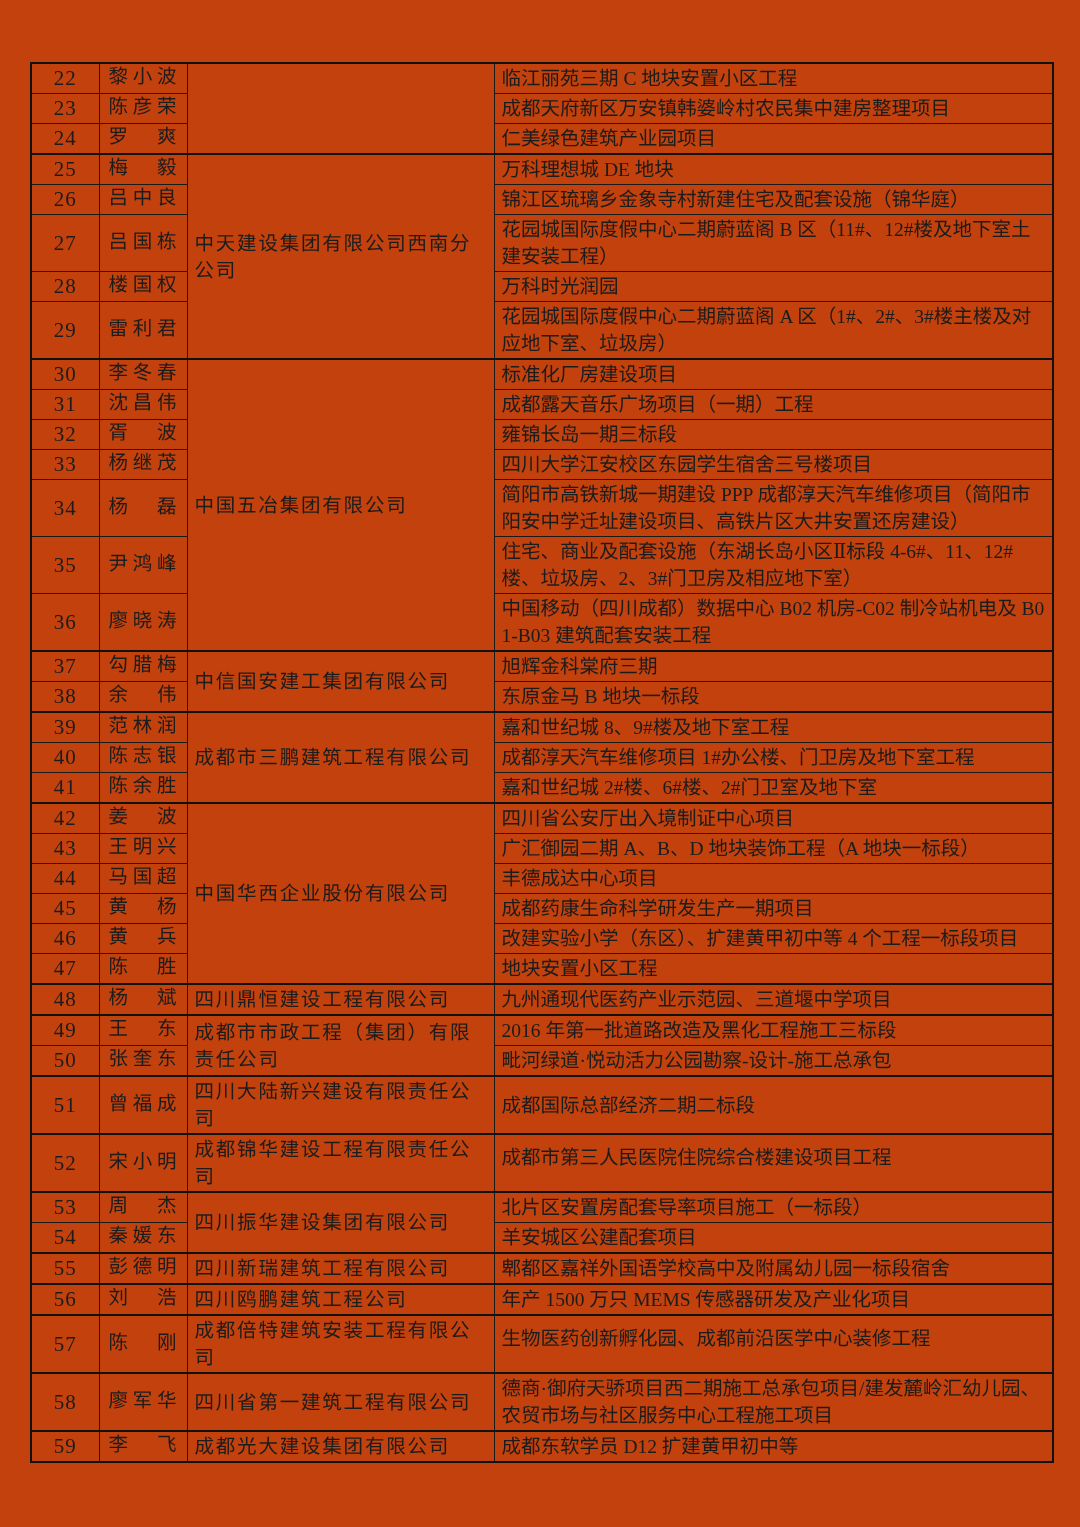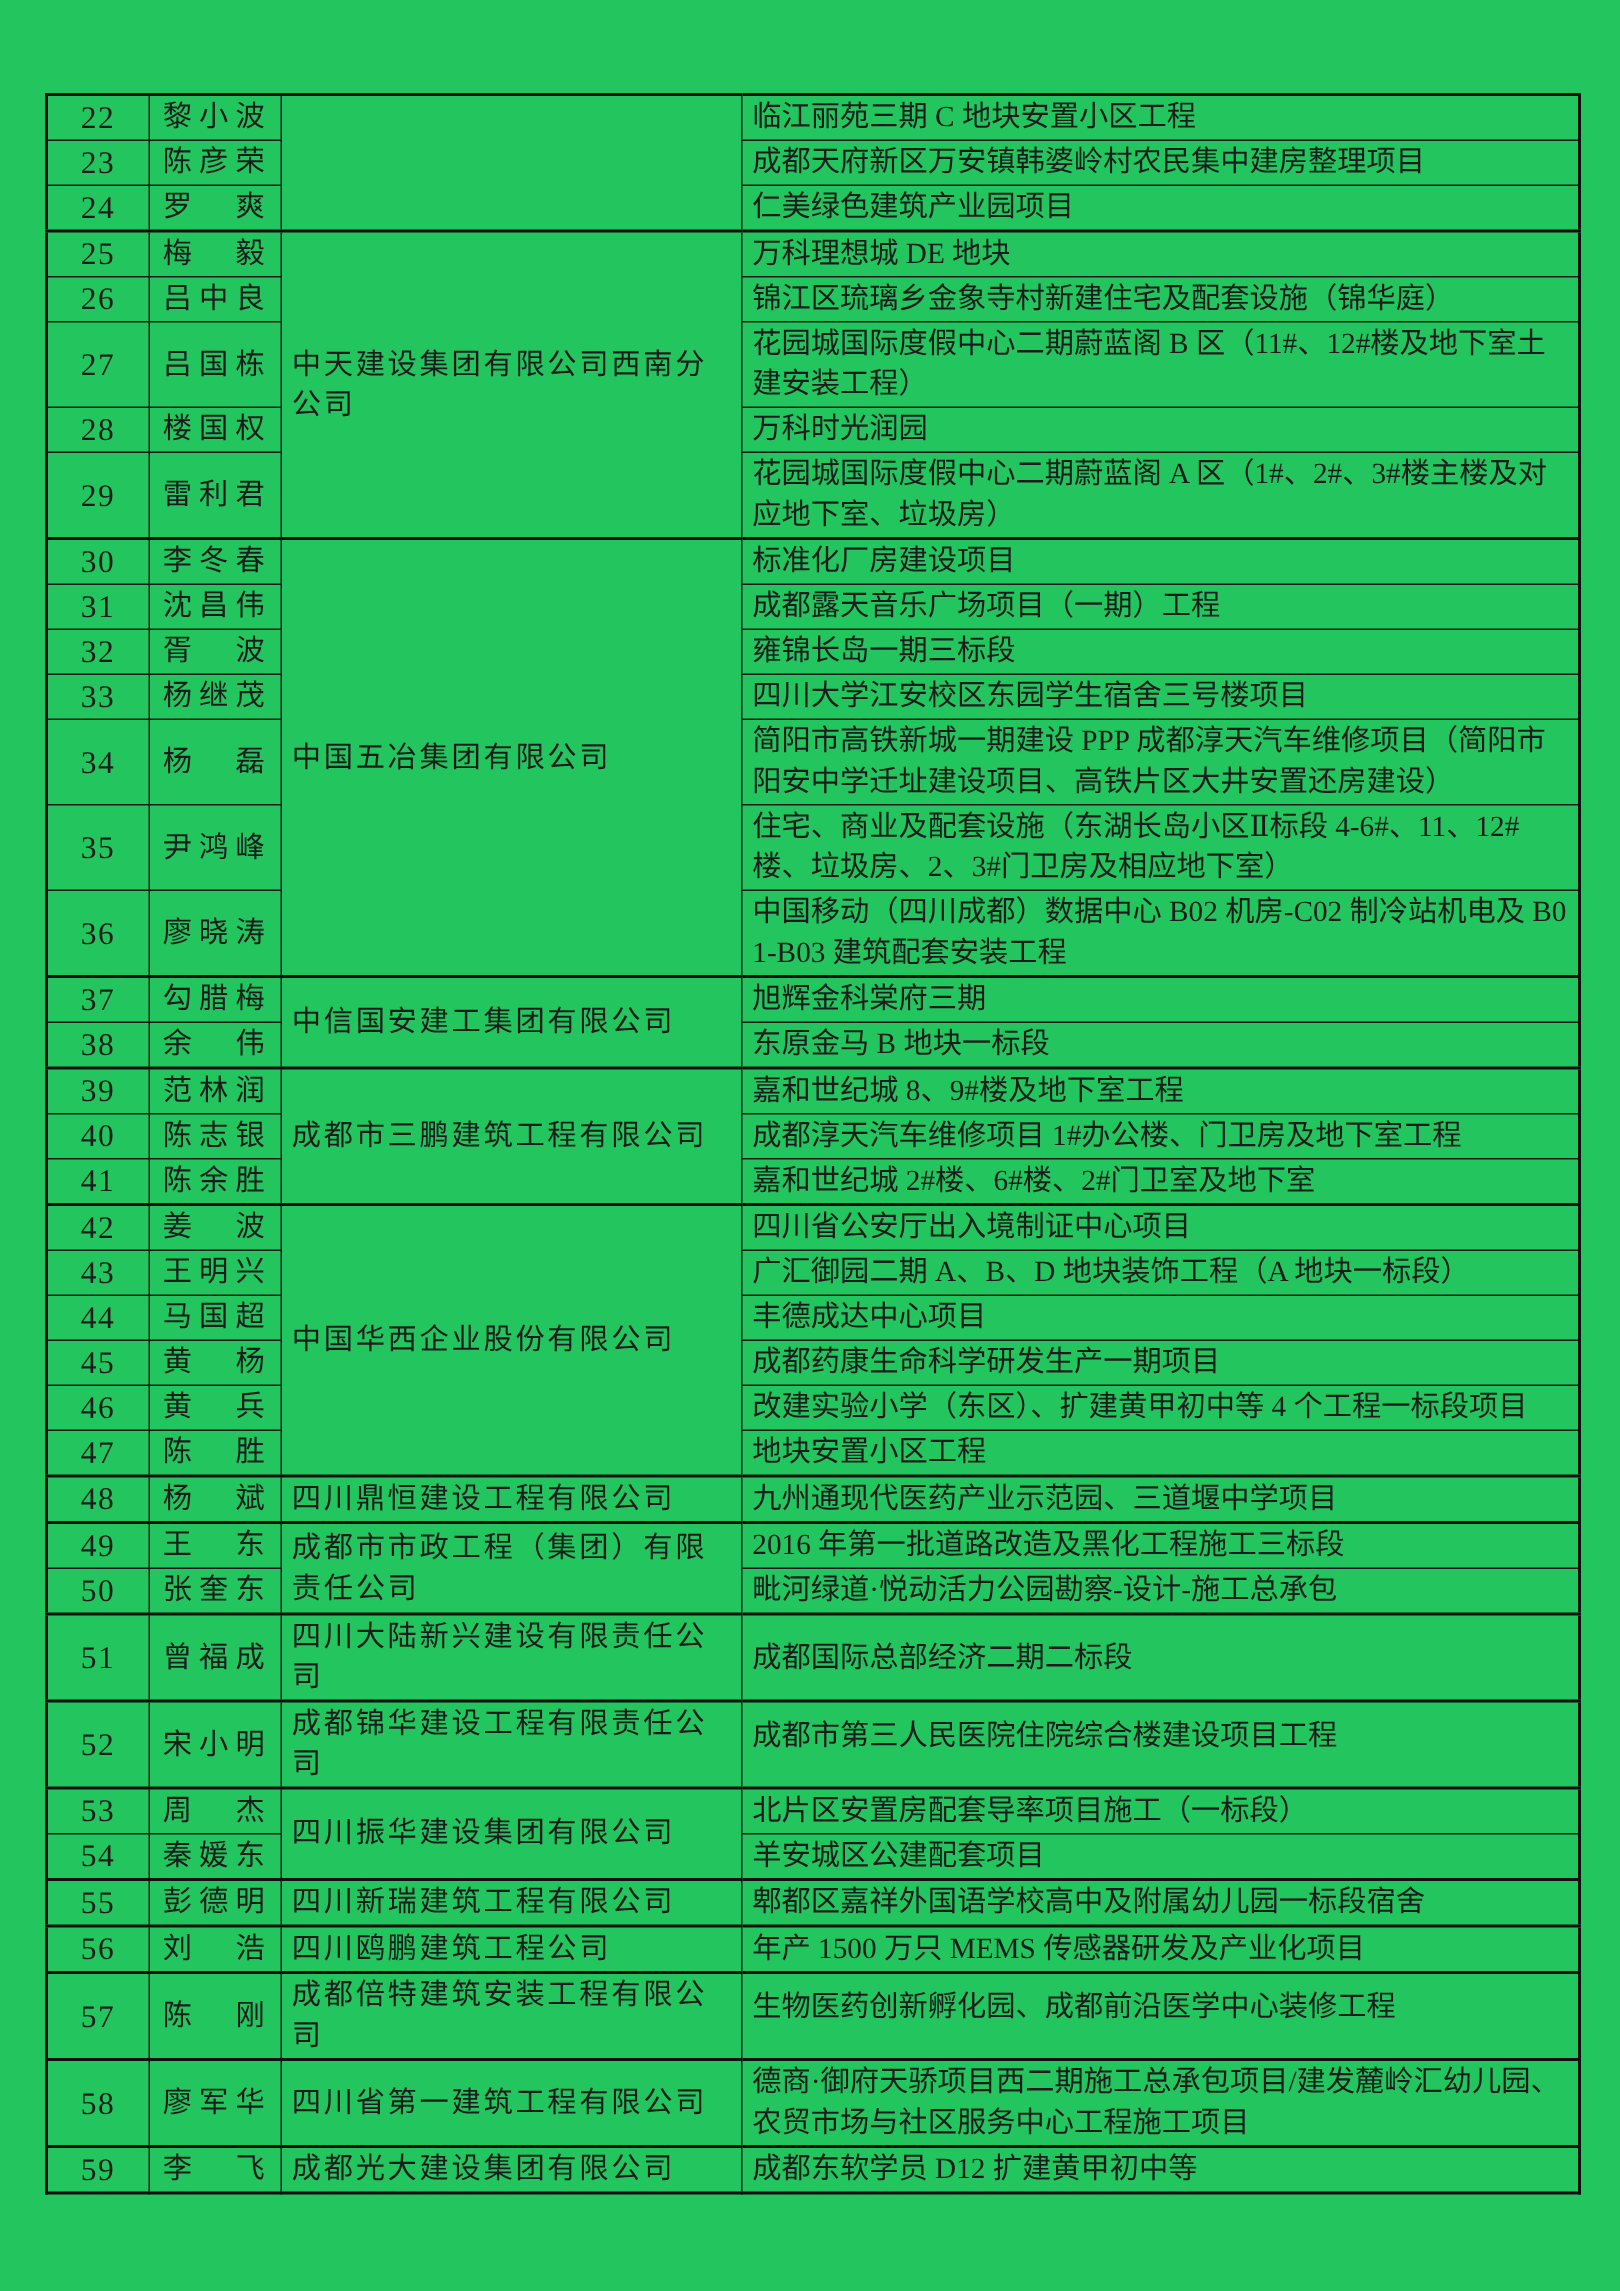--- a/index.html
+++ b/index.html
@@ -9,21 +9,21 @@
     width: 1080px;
     height: 1527px;
     overflow: hidden;
     font-family: "Liberation Serif", "DejaVu Serif", serif;
     color: #1c1c1c;
   }
   .page {
     position: relative;
     width: 1080px;
     height: 1527px;
-    background: #22c55e;
+    background: #c2410c;
   }
   table.roster {
     position: absolute;
     left: 30px;
     top: 62px;
     width: 1022px;
     border-collapse: collapse;
     table-layout: fixed;
     border: 2px solid #111111;
   }
@@ -46,20 +46,21 @@
     text-align: center;
     font-size: 21px;
     letter-spacing: 1px;
     padding: 1px 2px;
   }
   td.name {
     text-align: justify;
     text-align-last: justify;
     padding: 1px 9px;
     letter-spacing: 1px;
+    font-family: Liberation Mono, monospace;
   }
   td.company {
     letter-spacing: 1.8px;
     padding: 1px 7px;
   }
   td.project {
     padding: 1px 7px;
     text-align: left;
     margin-left: 23px;
   }

